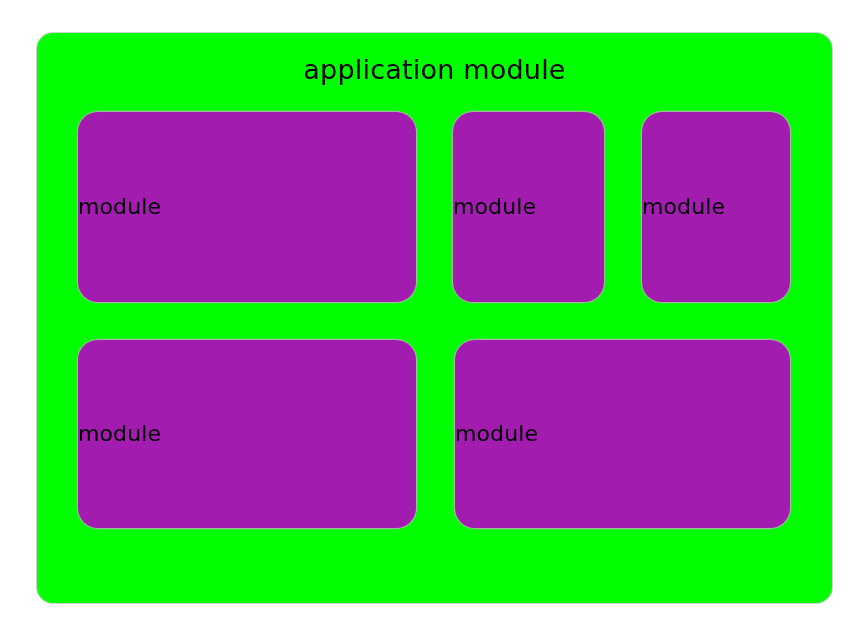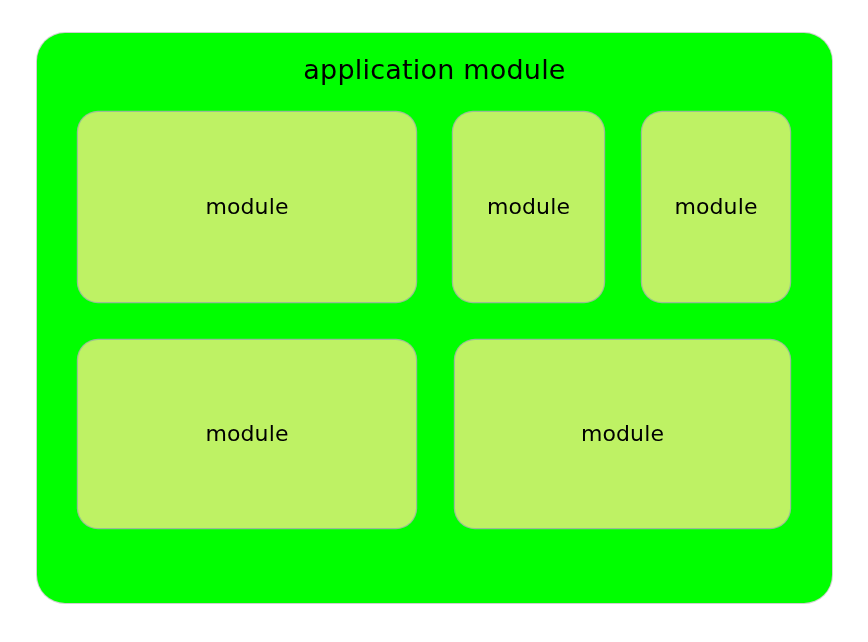--- a/index.html
+++ b/index.html
@@ -23,21 +23,21 @@
   }
 
   
   .app-container {
     position: absolute;
     left: 37px;
     top: 33px;
     width: 795px;
     height: 570px;
     background: #00ff00;
-    border-radius: 28px;
+    border-radius: 16px;
     box-shadow: 0 0 0 1px rgba(170,170,170,0.55);
     box-sizing: border-box;
   }
 
   .app-title {
     position: absolute;
     left: 0;
     top: 20px;
     width: 795px;
     text-align: center;
@@ -46,27 +46,26 @@
     font-weight: 400;
     line-height: 34px;
     letter-spacing: 0.2px;
     color: #000000;
     white-space: nowrap;
   }
 
   
   .module-box {
     position: absolute;
-    background: #bef264;
+    background: #a21caf;
     border-radius: 20px;
     box-shadow: 0 0 0 1.2px rgba(180,178,175,0.85);
     box-sizing: border-box;
     display: flex;
     align-items: center;
-    justify-content: center;
   }
 
   .module-label {
     font-family: "DejaVu Sans", sans-serif;
     font-size: 22px;
     font-weight: 400;
     line-height: 26px;
     letter-spacing: 0.1px;
     color: #000000;
     white-space: nowrap;

